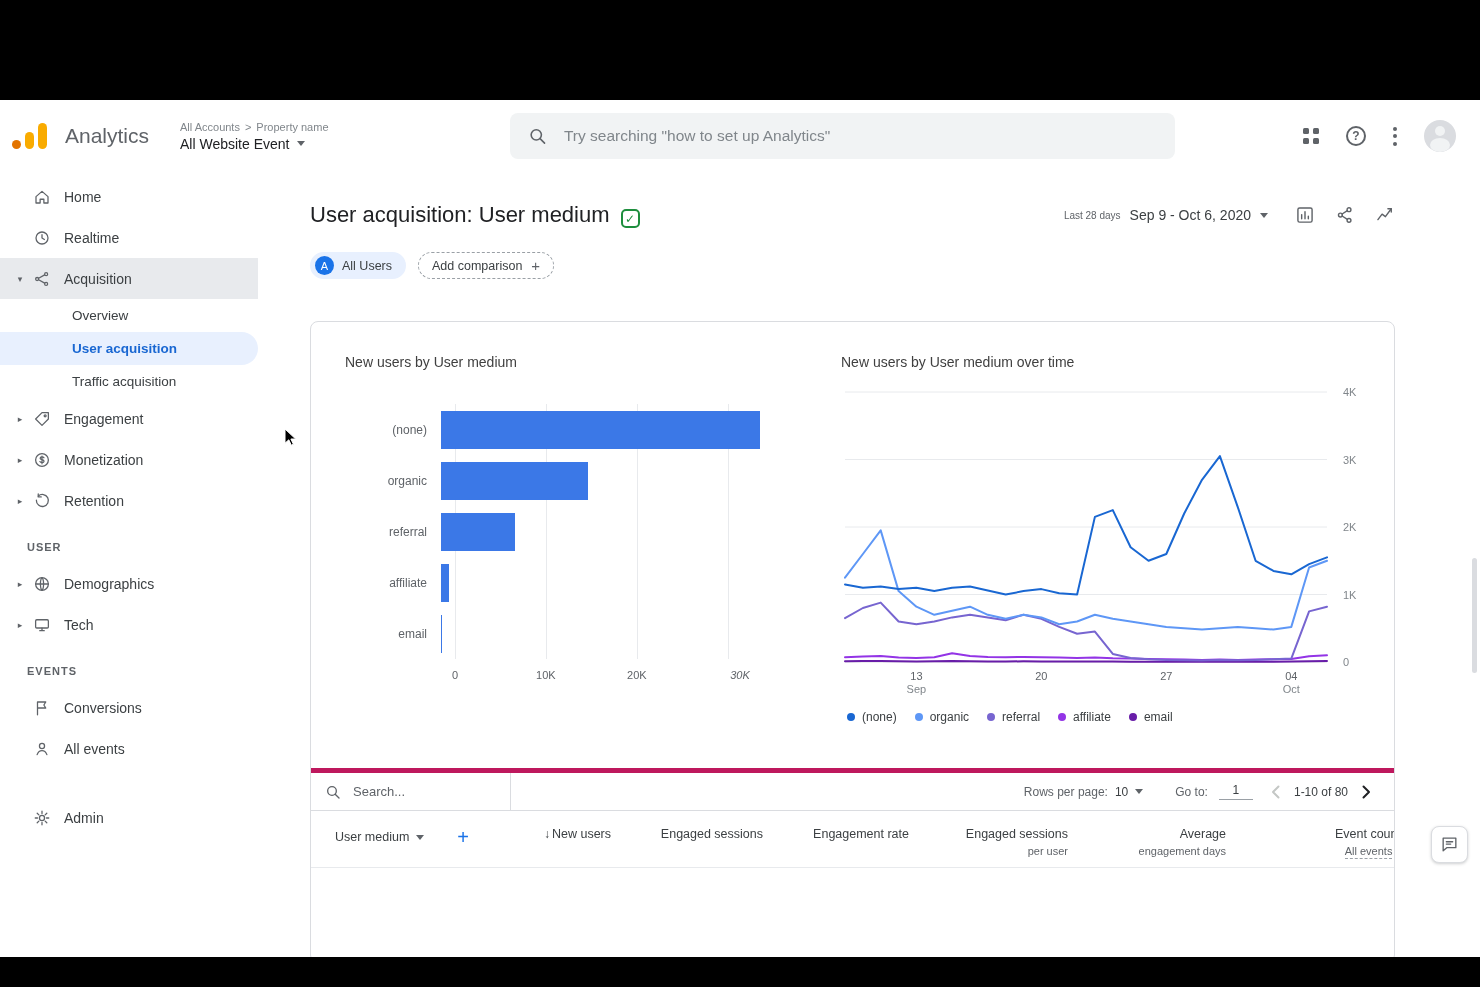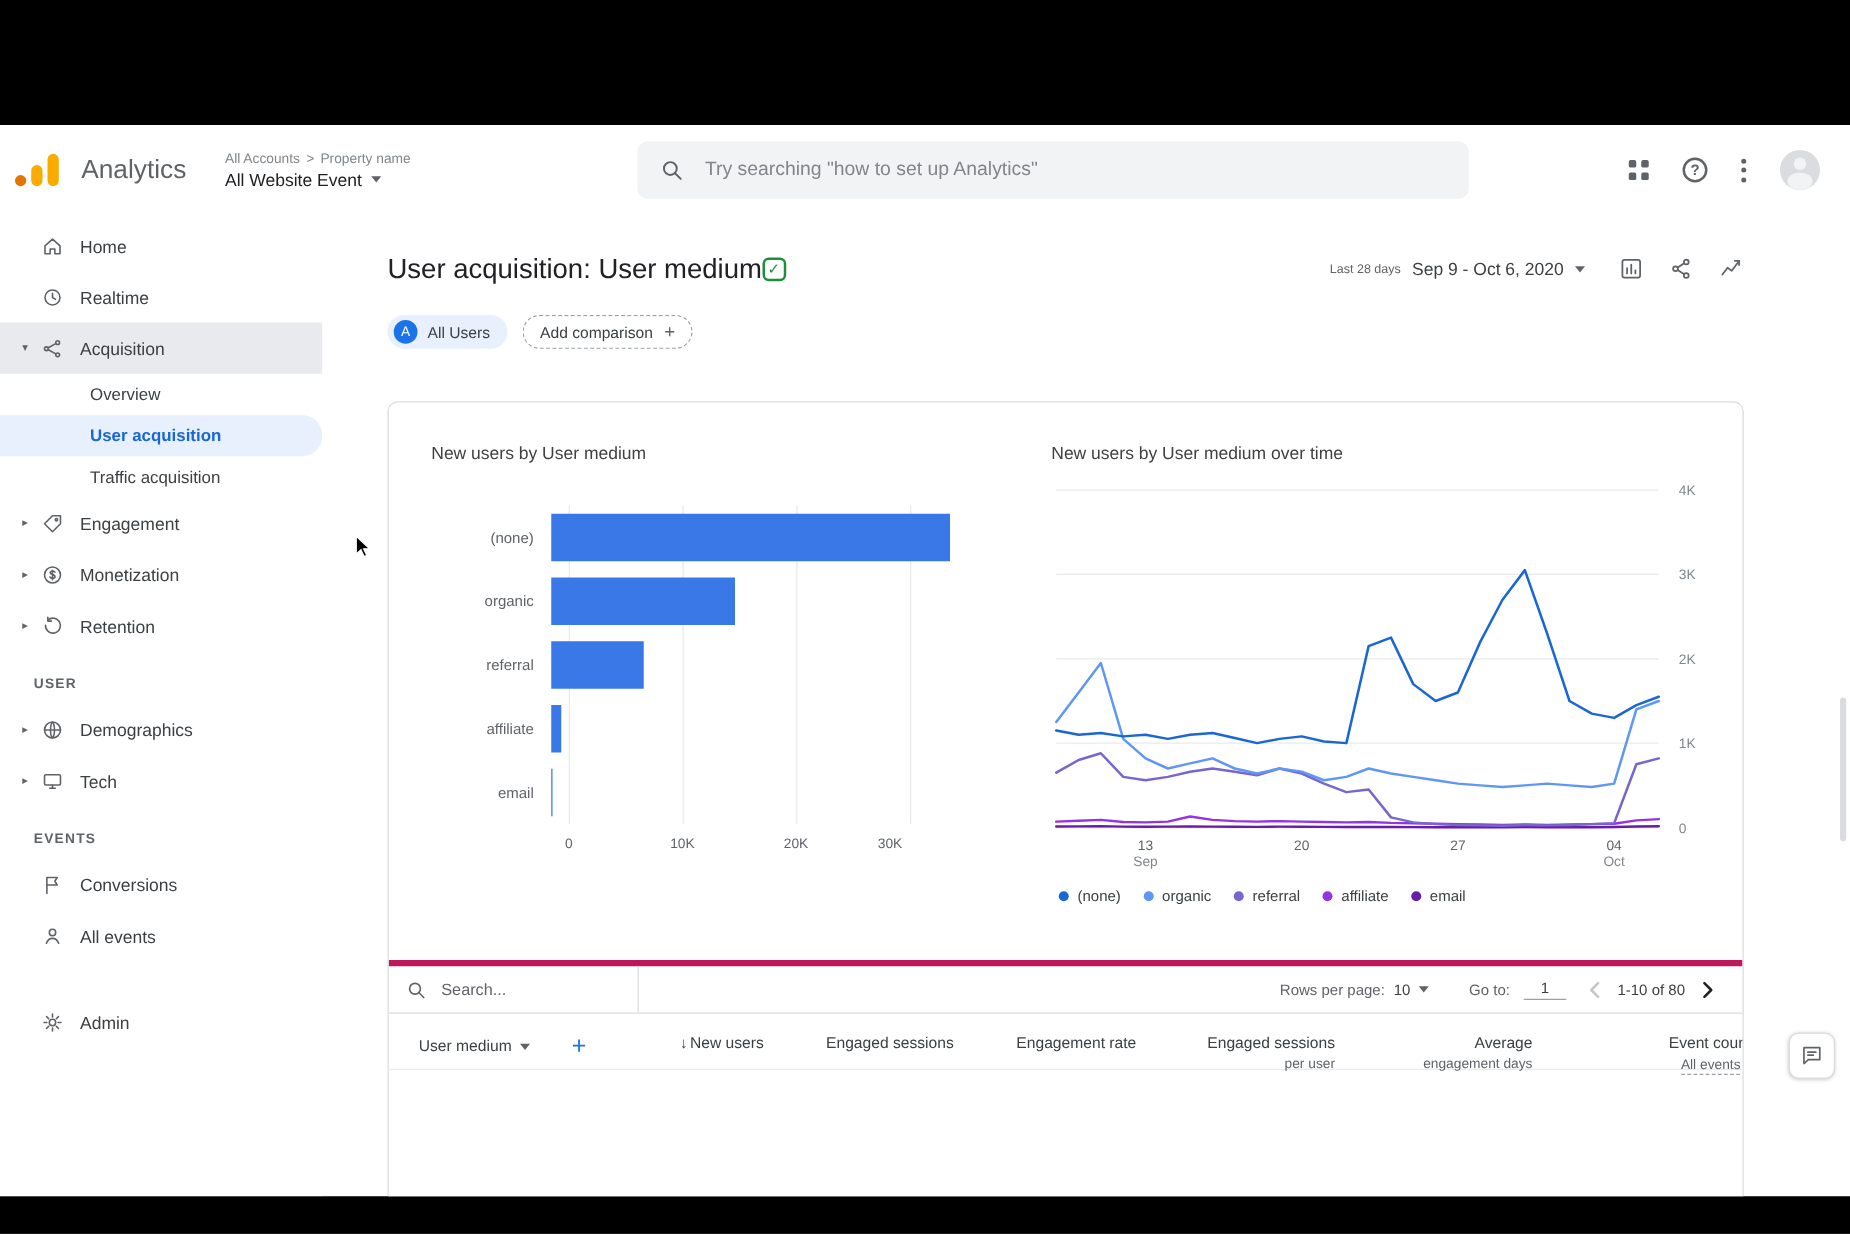--- a/index.html
+++ b/index.html
@@ -44,21 +44,21 @@
   .nav-item .nicon svg{width:18px;height:18px;fill:none;stroke:currentColor;stroke-width:1.7;stroke-linecap:round;stroke-linejoin:round}
   .nav-item.child{height:33px;padding-left:72px;font-size:13.5px}
   .nav-item.selected{background:#e8f0fe;color:#1967d2;font-weight:bold;border-radius:0 17px 17px 0}
   .nav-item.gray{background:#e8eaed}
   .section-label{padding:20px 0 10px 27px;font-size:11px;letter-spacing:1px;color:#5f6368;font-weight:bold}
   .admin-sec{margin-top:28px}
 
   
   .main{position:absolute;left:258px;top:72px;right:0;bottom:0;padding:30px 85px 0 52px}
   .title-row{display:flex;align-items:center;justify-content:space-between}
-  .page-title{font-size:22px;font-weight:400;color:#202124;margin:0;display:flex;align-items:center;}
+  .page-title{font-size:22px;font-weight:400;color:#202124;margin:0;display:flex;align-items:flex-end;gap:11px}
   .check-badge{width:19px;height:19px;border:2px solid #1e8e3e;border-radius:5px;color:#1e8e3e;font-size:12px;font-weight:bold;display:flex;align-items:center;justify-content:center}
   .date-block{display:flex;align-items:center;gap:9px}
   .date-small{font-size:10px;color:#5f6368}
   .date-range{font-size:14px;color:#3c4043}
   .hdr-actions{display:flex;align-items:center;gap:20px;margin-left:18px}
   .s-icon svg{width:20px;height:20px;fill:none;stroke:#5f6368;stroke-width:1.7;stroke-linecap:round;stroke-linejoin:round;display:block}
   .chips-row{display:flex;gap:12px;margin-top:24px;align-items:center}
   .chip-allusers{display:flex;align-items:center;gap:8px;background:#e8f0fe;border-radius:14px;height:27px;padding:0 14px 0 5px;font-size:12.5px;color:#3c4043}
   .chip-avatar{width:19px;height:19px;border-radius:50%;background:#1a73e8;color:#fff;font-size:11px;display:flex;align-items:center;justify-content:center}
   .chip-add{display:flex;align-items:center;gap:9px;border:1px dashed #9aa0a6;border-radius:14px;height:27px;padding:0 13px;font-size:12.5px;color:#3c4043;background:#fff}
@@ -90,21 +90,21 @@
   .search-cell svg{width:16px;height:16px;stroke:#5f6368;fill:none;stroke-width:2;stroke-linecap:round}
   .search-cell input{border:none;outline:none;font-size:13px;color:#3c4043;width:120px;font-family:inherit}
   .search-cell input::placeholder{color:#5f6368}
   .toolbar-right{margin-left:auto;display:flex;align-items:center;padding-right:16px;font-size:12px;color:#5f6368;gap:7px}
   .tb-val{color:#3c4043;display:flex;align-items:center;gap:7px}
   .goto-input{width:34px;text-align:center;color:#3c4043;border-bottom:1px solid #9aa0a6;padding-bottom:2px;margin:0 4px}
   .pg-chev{display:flex;align-items:center;padding:0 7px}
   .pg-chev svg{width:9px;height:14px;fill:none;stroke-width:2;stroke-linecap:round;stroke-linejoin:round}
   .range-label{color:#3c4043}
   .gap18{width:18px}
-  .table-head{display:flex;align-items:flex-start;border-top:1px solid #dadce0;height:46px;padding-left:24px;font-size:12.5px;color:#3c4043;border-bottom:1px solid #e8eaed}
+  .table-head{display:flex;align-items:flex-start;border-top:1px solid #dadce0;height:58px;padding-left:24px;font-size:12.5px;color:#3c4043;border-bottom:1px solid #e8eaed}
   .th-dim{width:200px;display:flex;align-items:center;gap:7px;padding-top:16px;flex:0 0 auto}
   .th-plus{color:#1a73e8;font-size:20px;font-weight:400;margin-left:26px;line-height:1}
   .th-metrics{display:flex;flex:0 0 auto}
   .th-cell{text-align:right;padding-top:16px}
   .th-main{white-space:nowrap}
   .th-sub{font-size:11px;color:#5f6368;margin-top:4px;white-space:nowrap}
   .th-sub .lnk{border-bottom:1px dashed #9aa0a6;padding-bottom:1px}
   .sort-arrow{font-size:12px;margin-right:2px}
 
   
@@ -376,21 +376,21 @@
                   <div class="bar-label">email</div>
                   <div class="bar-track">
                     <div class="bar-fill" style="width: 1.36364px; background: rgb(59, 120, 231);"></div>
                   </div>
                 </div>
               </div>
             <div class="bar-xaxis" id="bar-xaxis">
                 <span style="left: 0px;">0</span>
                 <span style="left: 90.9091px;">10K</span>
                 <span style="left: 181.818px;">20K</span>
-                <span style="left: 257px;">30K</span>
+                <span style="left: 285px; font-style: italic;">30K</span>
               </div>
           </div>
         </div>
         <div class="line-block">
           <div class="chart-title">New users by User medium over time</div>
           <svg id="linechart" width="548" height="318">
               <line x1="4" x2="486" y1="8" y2="8" stroke="#e8eaed"></line>
               <text x="502" y="12" fill="#80868b" font-size="11">4K</text>
               <line x1="4" x2="486" y1="75.5" y2="75.5" stroke="#e8eaed"></line>
               <text x="502" y="79.5" fill="#80868b" font-size="11">3K</text>

